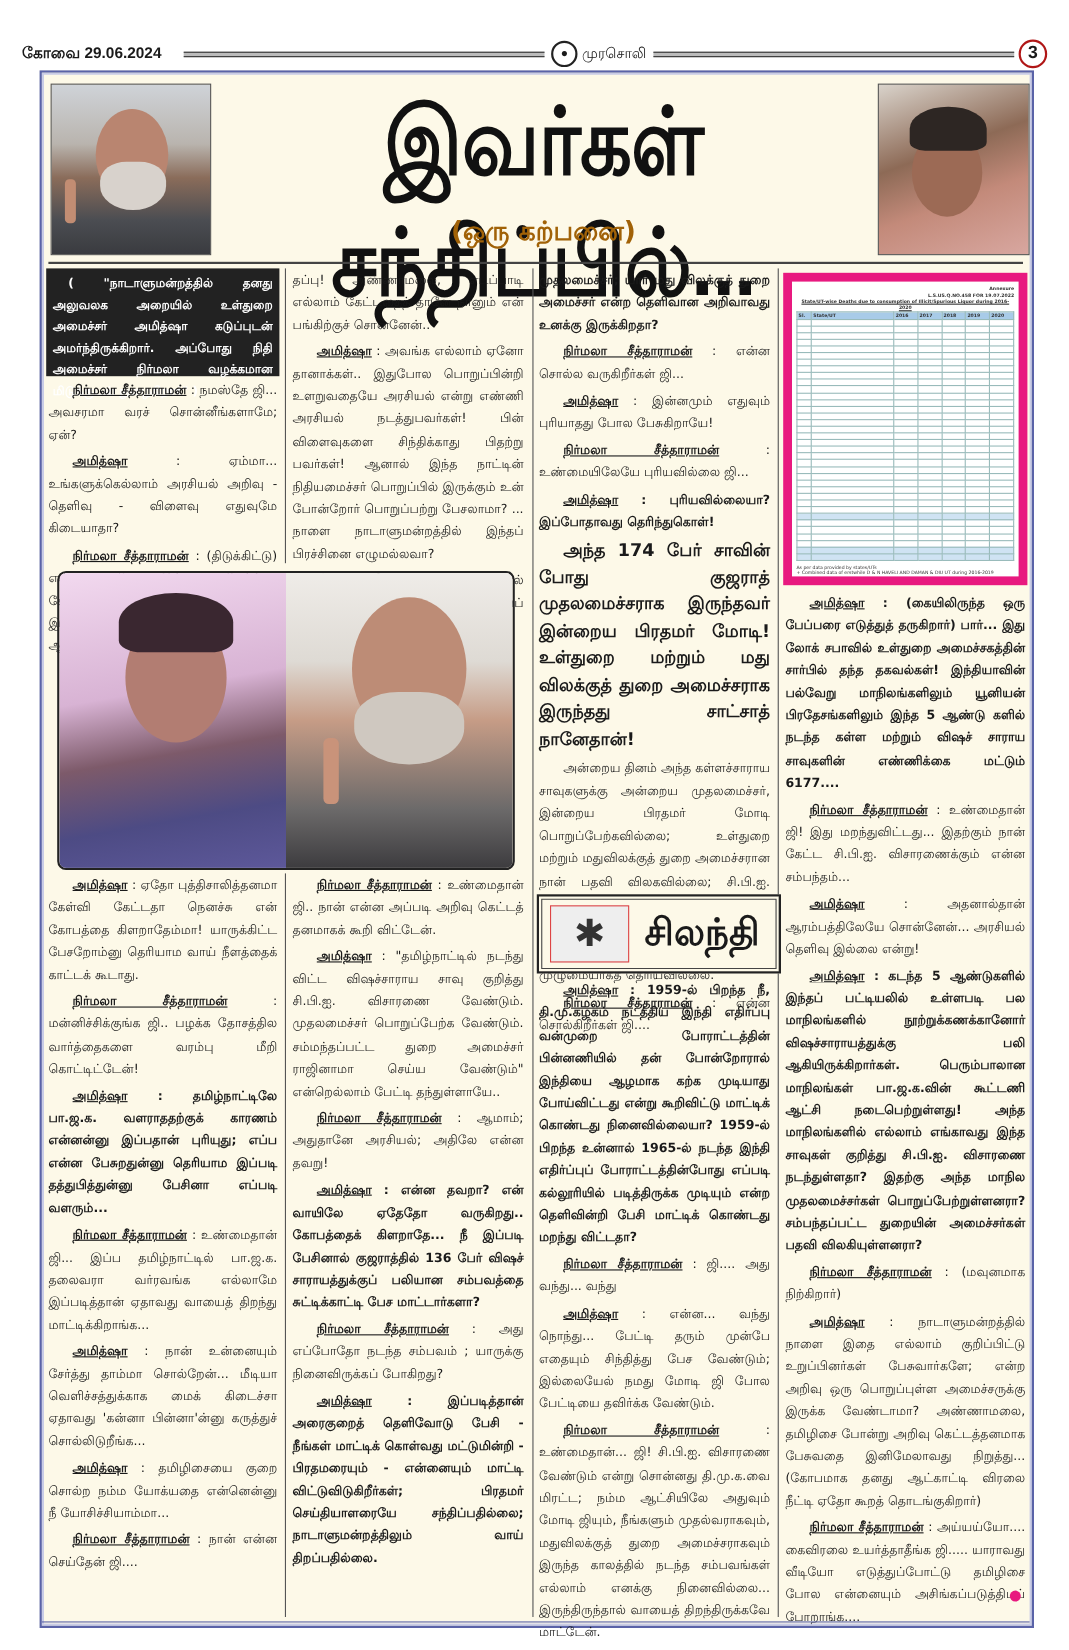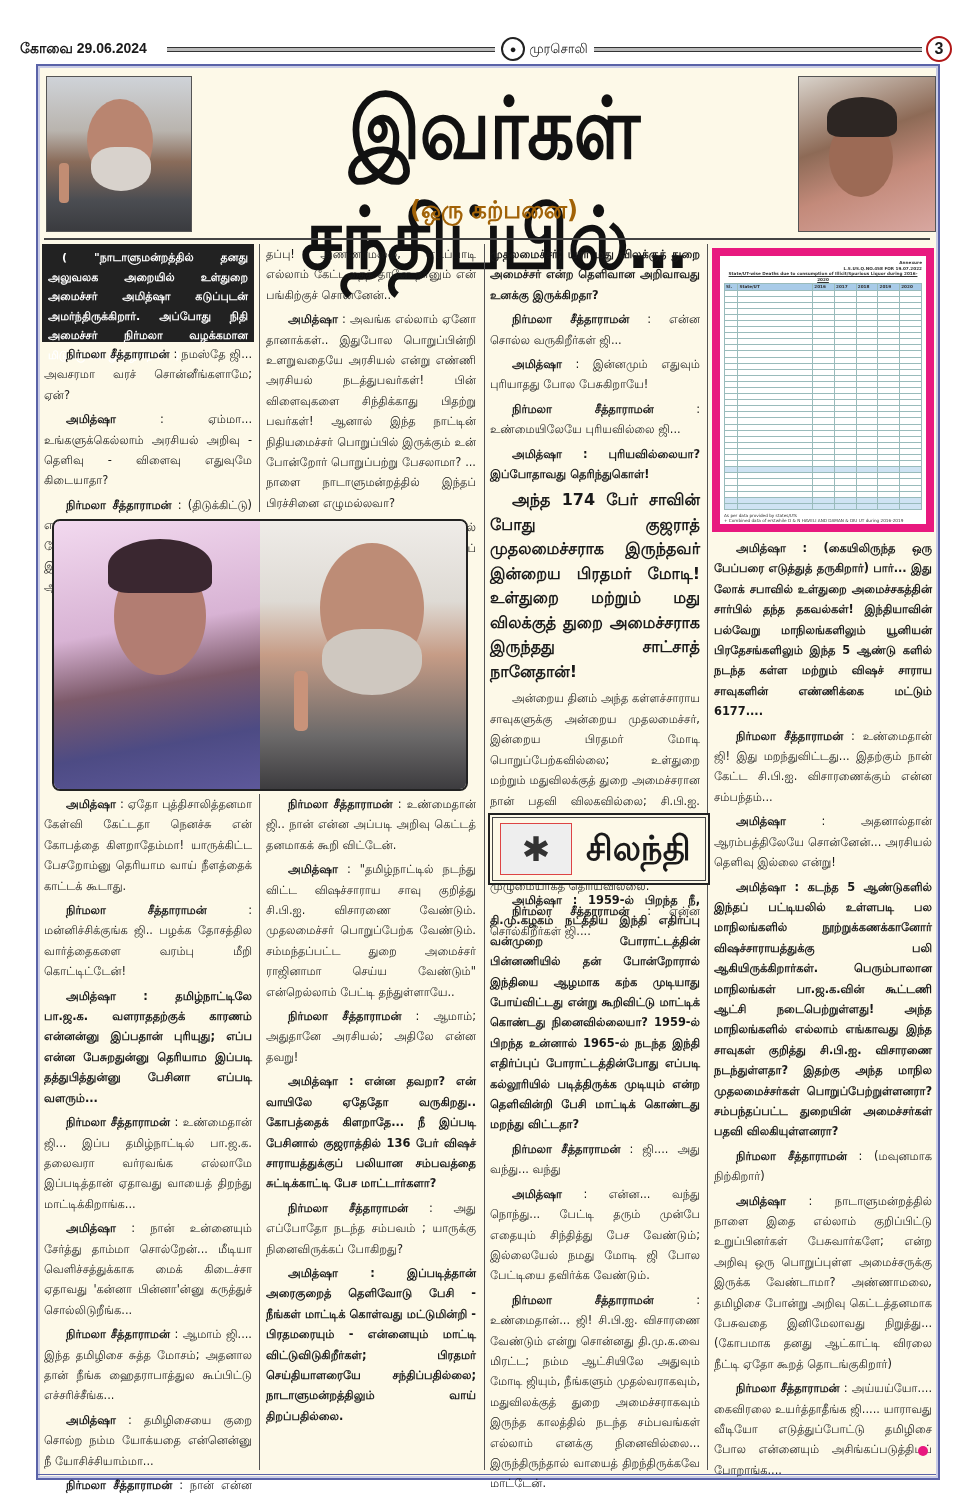--- a/index.html
+++ b/index.html
@@ -13,21 +13,21 @@
   .frame{position:absolute;left:36px;top:64px;width:900px;height:1412px;border:2px solid #5a63a8;background:#fdf9e8;box-shadow:inset 0 0 0 2px #c9cce6;}
   .hdr-photo{position:absolute;border:1px solid #555;overflow:hidden;}
   .photo-amit{left:46px;top:76px;width:144px;height:154px;background:linear-gradient(180deg,#cfd3d8 0%,#b9b4ae 35%,#8a6c5a 55%,#4b4d52 80%,#3a3b3f 100%);}
   .photo-nirmala{left:798px;top:76px;width:136px;height:154px;background:linear-gradient(160deg,#d9d3cb 0%,#8d6a56 40%,#c38a7a 65%,#d8a7a0 100%);}
   .face{position:absolute;border-radius:50%;}
   .headline{position:absolute;left:196px;top:74px;width:596px;text-align:center;font-family:"Liberation Sans",sans-serif;font-weight:900;font-size:74px;line-height:96px;color:#111;letter-spacing:-1px;transform:scaleY(1.15);transform-origin:top;}
   .subhead{position:absolute;left:196px;top:196px;width:596px;text-align:center;font-weight:bold;font-size:24px;color:#a16207;}
   .hr-top{position:absolute;left:44px;top:238px;width:886px;border-top:2px solid #444;}
   .col{position:absolute;font-size:11.4px;line-height:20.4px;text-align:justify;}
   .col p{margin:0 0 4px 0;text-indent:22px;}
-  .col .sp{font-weight:bold;}
+  .col .sp{font-weight:bold;text-decoration:underline;}
   .col .bold{font-weight:bold;}
   .col .big{font-weight:bold;font-size:16px;line-height:24.5px;text-indent:22px;}
   .vr{position:absolute;border-left:1px solid #555;}
   .intro{position:absolute;left:42px;top:244px;width:212px;height:98px;background:#222;color:#fff;font-weight:bold;font-size:11px;line-height:19.5px;padding:4px 6px;box-sizing:border-box;text-align:justify;}
   .intro span{display:block;text-indent:14px;}
   .bigphoto{position:absolute;left:52px;top:519px;width:412px;height:268px;border:2px solid #222;border-radius:8px;overflow:hidden;display:flex;}
   .bp-left{width:50%;height:100%;background:linear-gradient(170deg,#f2d9ef 0%,#d8b3d4 40%,#7d5a6a 60%,#4d4b84 80%,#5d589a 100%);position:relative;}
   .bp-right{width:50%;height:100%;background:linear-gradient(180deg,#efece8 0%,#dedad4 30%,#c69c86 50%,#6c6a6a 80%,#3d3c3f 100%);position:relative;}
   .annex{position:absolute;left:712px;top:248px;width:222px;height:284px;background:#e8197f;padding:8px;box-sizing:border-box;}
   .annex-inner{width:100%;height:100%;background:#fff;padding:4px 4px;box-sizing:border-box;font-size:4.2px;line-height:5.5px;color:#333;overflow:hidden;}
@@ -130,21 +130,20 @@
   <p></p>
 
 </div>
 
 <div class="col" style="left:44px;top:794px;width:208px;">
   <p><span class="sp">அமித்ஷா</span><span> : ஏதோ புத்திசாலித்தனமா கேள்வி கேட்டதா நெனச்சு என் கோபத்தை கிளறாதேம்மா! யாருக்கிட்ட பேசறோம்னு தெரியாம வாய் நீளத்தைக் காட்டக் கூடாது.</span></p>
   <p><span class="sp">நிர்மலா சீத்தாராமன்</span><span> : மன்னிச்சிக்குங்க ஜி.. பழக்க தோசத்தில வார்த்தைகளை வரம்பு மீறி கொட்டிட்டேன்!</span></p>
   <p class="bold"><span class="sp">அமித்ஷா</span><span> : தமிழ்நாட்டிலே பா.ஜ.க. வளராததற்குக் காரணம் என்னன்னு இப்பதான் புரியுது; எப்ப என்ன பேசுறதுன்னு தெரியாம இப்படி தத்துபித்துன்னு பேசினா எப்படி வளரும்...</span></p>
   <p><span class="sp">நிர்மலா சீத்தாராமன்</span><span> : உண்மைதான் ஜி... இப்ப தமிழ்நாட்டில் பா.ஜ.க. தலைவரா வர்ரவங்க எல்லாமே இப்படித்தான் ஏதாவது வாயைத் திறந்து மாட்டிக்கிறாங்க...</span></p>
   <p><span class="sp">அமித்ஷா</span><span> : நான் உன்னையும் சேர்த்து தாம்மா சொல்றேன்... மீடியா வெளிச்சத்துக்காக மைக் கிடைச்சா ஏதாவது 'கன்னா பின்னா'ன்னு கருத்துச் சொல்லிடுறீங்க...</span></p>
-  <p><span class="sp">நிர்மலா சீத்தாராமன்</span><span> : ஆமாம் ஜி.... இந்த தமிழிசை சுத்த மோசம்; அதனால தான் நீங்க ஹைதராபாத்துல கூப்பிட்டு எச்சரிச்சீங்க...</span></p>
   <p><span class="sp">அமித்ஷா</span><span> : தமிழிசையை குறை சொல்ற நம்ம யோக்யதை என்னென்னு நீ யோசிச்சியாம்மா...</span></p>
   <p><span class="sp">நிர்மலா சீத்தாராமன்</span><span> : நான் என்ன செய்தேன் ஜி....</span></p>
 
 </div>
 <div class="vr" style="left:259px;top:794px;height:676px;"></div>
 
 <div class="col" style="left:266px;top:794px;width:210px;">
   <p><span class="sp">நிர்மலா சீத்தாராமன்</span><span> : உண்மைதான் ஜி.. நான் என்ன அப்படி அறிவு கெட்டத் தனமாகக் கூறி விட்டேன்.</span></p>
   <p><span class="sp">அமித்ஷா</span><span> : "தமிழ்நாட்டில் நடந்து விட்ட விஷச்சாராய சாவு குறித்து சி.பி.ஐ. விசாரணை வேண்டும். முதலமைச்சர் பொறுப்பேற்க வேண்டும். சம்மந்தப்பட்ட துறை அமைச்சர் ராஜினாமா செய்ய வேண்டும்" என்றெல்லாம் பேட்டி தந்துள்ளாயே..</span></p>
   <p><span class="sp">நிர்மலா சீத்தாராமன்</span><span> : ஆமாம்; அதுதானே அரசியல்; அதிலே என்ன தவறு!</span></p>

